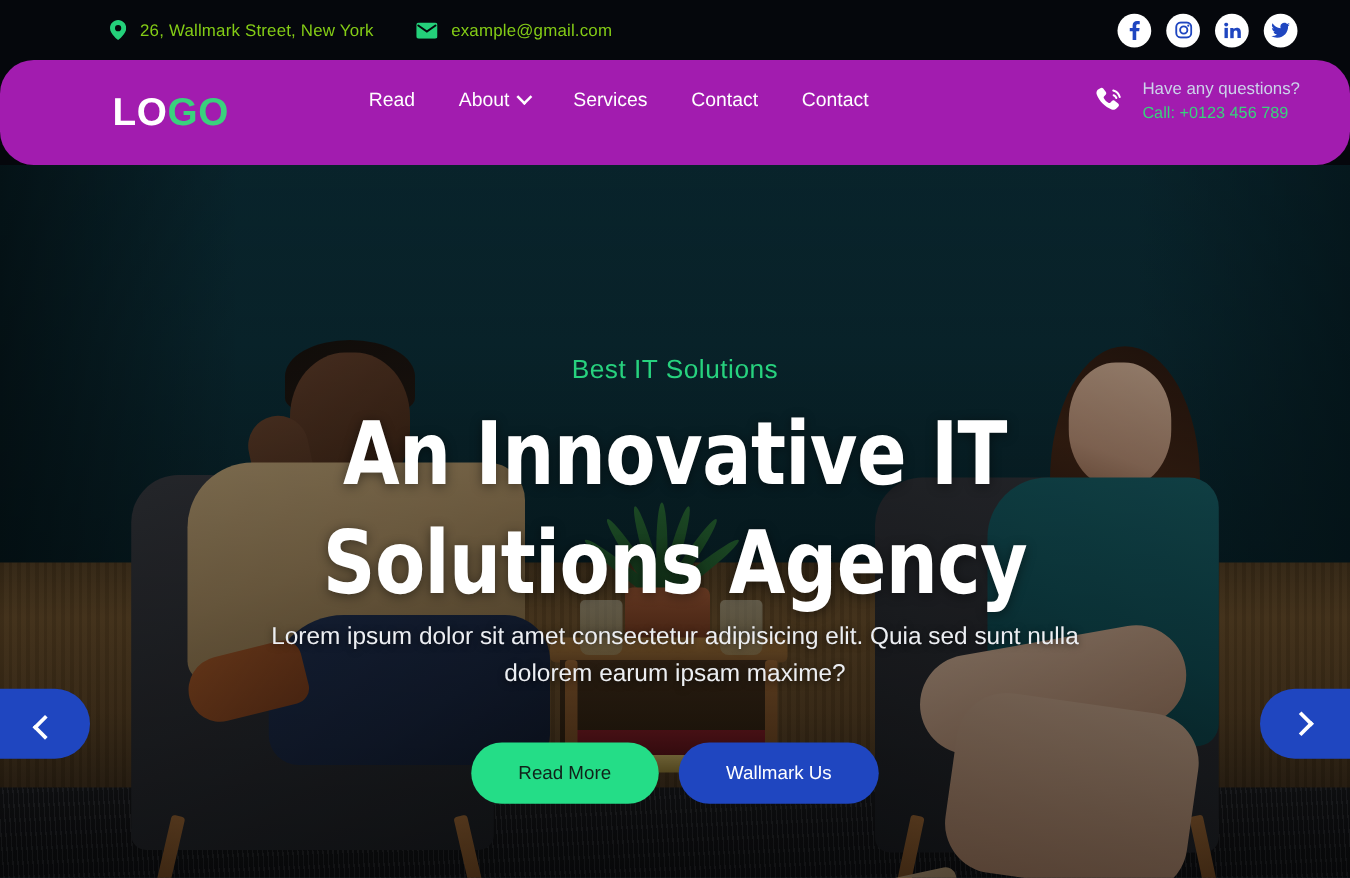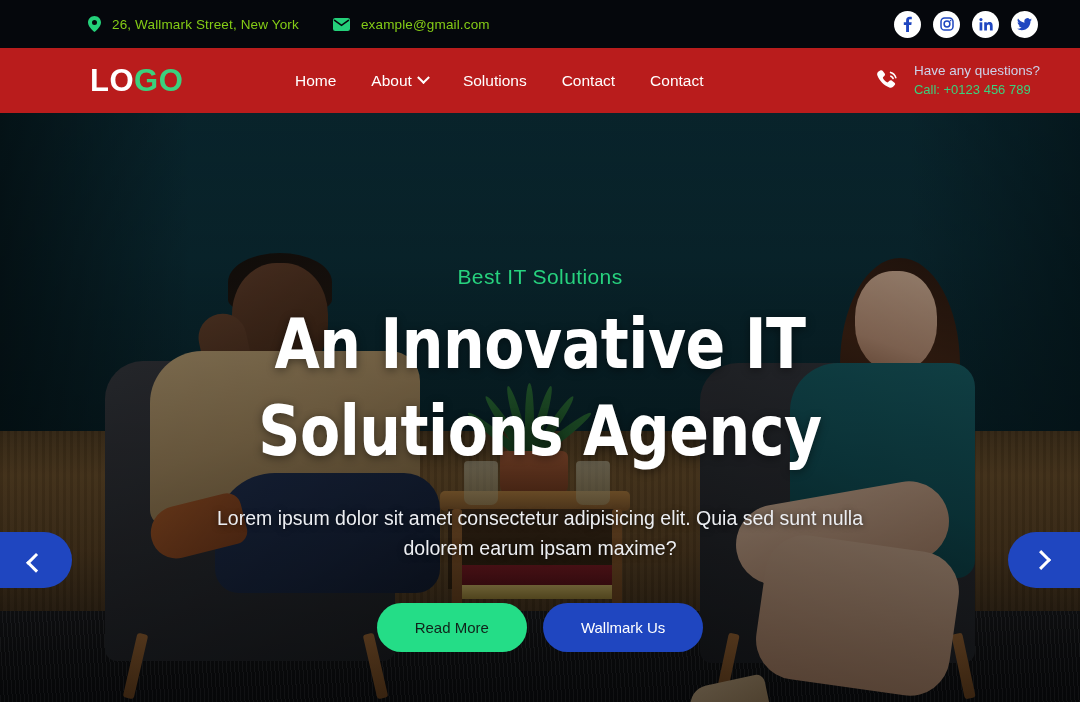--- a/index.html
+++ b/index.html
@@ -20,22 +20,22 @@
   .tb-item .txt{ color:#84cc16; font-size:13.5px; letter-spacing:.15px; }
   .socials{ position:absolute; right:42px; top:0; height:48px; display:flex; align-items:center; gap:12px; }
   .soc{
     width:27px; height:27px; border-radius:50%; background:#ffffff;
     display:flex; align-items:center; justify-content:center;
     color:#1f46c0;
   }
 
   
   .nav{
-    height:65px; width:1080px; background:#b91c1c;
-    display:flex; align-items:center; position:relative;
+    height:84px; width:1080px; background:#a21caf;
+    display:flex; align-items:center; position:relative;border-radius:27px;
   }
   .logo{ margin-left:90px; font-size:31px; font-weight:bold; letter-spacing:.5px; }
   .logo .lo{ color:#ffffff; }
   .logo .go{ color:#3ad17d; }
   .menu{
     position:absolute; left:295px; top:0; height:65px;
     display:flex; align-items:center; gap:35px;
   }
   .menu a{
     color:#ffffff; font-size:15.5px; text-decoration:none;
@@ -142,21 +142,21 @@
   .eyebrow{ color:#27d27e; font-size:21px; letter-spacing:.4px; margin-bottom:12px; }
   .hero-title{
     color:#ffffff; font-size:70px; line-height:1.24; font-weight:bold;
     text-align:center; max-width:860px; letter-spacing:-0.5px;
     font-family:"DejaVu Sans Condensed","Liberation Sans Narrow","Liberation Sans", sans-serif;
     transform:scaleX(.93); transform-origin:center;
     text-shadow:0 2px 10px rgba(0,0,0,.45);
   }
   .hero-sub{
     color:#eceef2; font-size:19.5px; line-height:1.55; text-align:center;
-    max-width:660px; margin-top:28px; text-shadow:0 1px 6px rgba(0,0,0,.6);
+    max-width:660px; text-shadow:0 1px 6px rgba(0,0,0,.6);
   }
   .hero-btns{ display:flex; gap:16px; margin-top:40px; }
   .btn{ border:none; cursor:pointer; font-size:15px; border-radius:30px;
     padding:16px 38px; font-family:inherit; }
   .btn-green{ background:#24dd87; color:#10221a; }
   .btn-blue{ background:#1f46c0; color:#ffffff; }
 
   
   .arrow{ position:absolute; top:419px; width:72px; height:56px;
     background:#1f46c0; display:flex; align-items:center; justify-content:center; cursor:pointer; }
@@ -221,28 +221,28 @@
   </div>
 </div>
 
 <div class="nav">
   <div class="logo">
     <span class="lo">LO</span><span class="go">GO</span>
   </div>
 
   <div class="menu">
     <a href="#">
-        <span>Home</span>
+        <span>Read</span>
       </a>
     <a href="#">
         <span>About</span>
         <i class="chev-d"></i>
       </a>
     <a href="#">
-        <span>Solutions</span>
+        <span>Services</span>
       </a>
     <a href="#">
         <span>Contact</span>
       </a>
     <a href="#">
         <span>Contact</span>
       </a>
   </div>
 
   <div class="contactbox">

